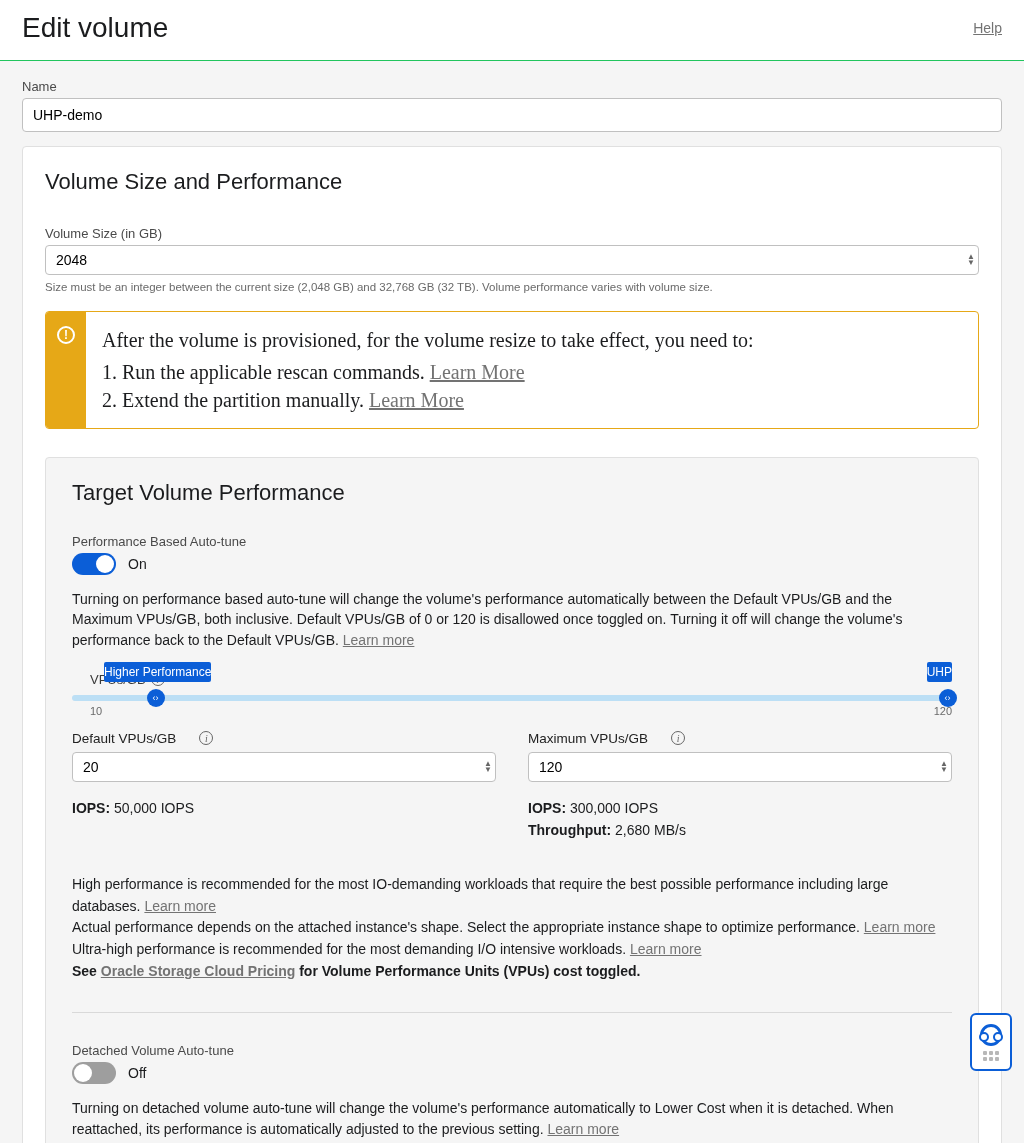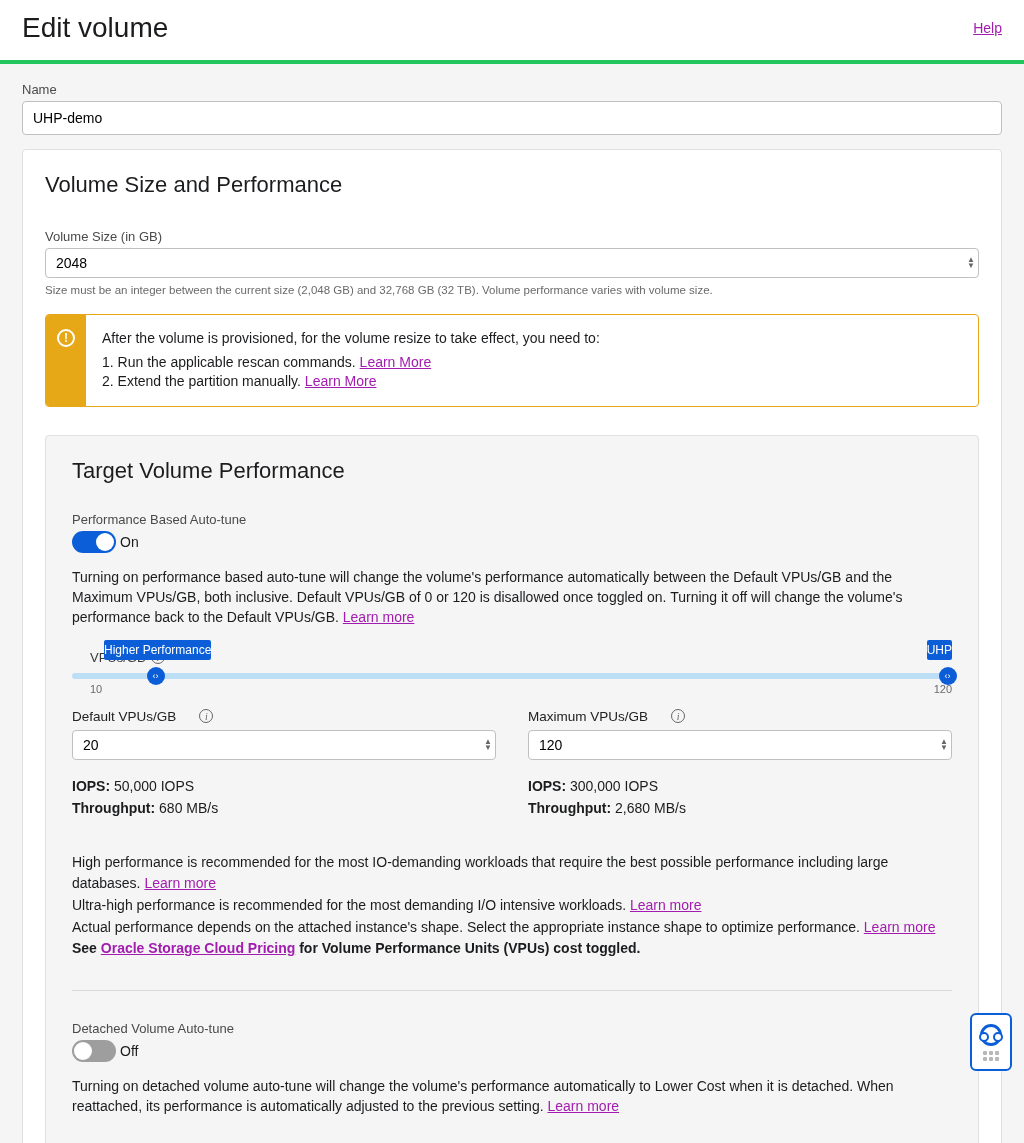--- a/index.html
+++ b/index.html
@@ -1,36 +1,36 @@
 <!DOCTYPE html>
 <html><head>
 <meta charset="utf-8">
 <style>
 *{box-sizing:border-box;margin:0;padding:0;}
 body{font-family:-apple-system,BlinkMacSystemFont,"Segoe UI",Helvetica,Arial,sans-serif;font-size:14px;color:#1b1c1e;background:#fff;width:1024px;}
-.header{display:flex;justify-content:space-between;align-items:center;padding:12px 22px 16px;border-bottom:4px solid #22c55e;}
+.header{display:flex;justify-content:space-between;align-items:center;padding:12px 22px 16px;border-bottom:1px solid #22c55e;}
 .header h1{font-size:28px;font-weight:400;}
-a{color:#a21caf;text-decoration:underline;cursor:pointer;}
+a{color:#737373;text-decoration:underline;cursor:pointer;}
 .body{background:#f5f5f5;padding:18px 22px 10px;}
 .label{font-size:13px;color:#4a4a4a;margin-bottom:4px;}
 .text-input{width:100%;border:1px solid #c0c0c0;border-radius:4px;padding:8px 10px;font-size:14px;background:#fff;}
 .num-input{width:100%;border:1px solid #c0c0c0;border-radius:4px;padding:6px 26px 6px 10px;font-size:14px;background:#fff;}
 .num-wrap{position:relative;}
 .spinner{position:absolute;right:4px;top:50%;transform:translateY(-50%);display:flex;flex-direction:column;font-size:8px;color:#666;line-height:6px;}
 .panel{background:#fff;border:1px solid #e0e0e0;border-radius:4px;margin-top:14px;padding:22px 22px 26px;}
 .panel h2{font-size:22px;font-weight:400;margin-bottom:31px;}
 .hint{font-size:11.5px;color:#6a6a6a;margin-top:6px;}
 .alert{display:flex;border:1px solid #e6a817;border-radius:4px;margin-top:18px;overflow:hidden;}
 .alert-icon{background:#e6a817;width:40px;min-width:40px;display:flex;align-items:flex-start;justify-content:center;padding-top:14px;}
 .alert-icon span{width:18px;height:18px;border:2px solid #fff;border-radius:50%;display:flex;align-items:center;justify-content:center;color:#fff;font-weight:700;font-size:12px;}
-.alert-body{padding:14px 16px;font-size:14px;line-height:1.4;}
+.alert-body{padding:14px 16px;font-size:20px;line-height:1.4;font-family:Liberation Serif, serif;}
 .alert-body ol{margin:4px 0 0 0;padding:0;list-style:none;}
 .subpanel{background:#f5f5f5;border:1px solid #e0e0e0;border-radius:4px;margin-top:28px;padding:22px 26px 30px;}
 .subpanel h3{font-size:22px;font-weight:400;margin-bottom:28px;}
-.toggle-row{display:flex;align-items:center;gap:4px;margin-top:4px;}
+.toggle-row{display:flex;align-items:center;gap:12px;margin-top:4px;}
 .toggle{width:44px;height:22px;border-radius:11px;position:relative;cursor:pointer;}
 .toggle .knob{width:18px;height:18px;background:#fff;border-radius:50%;position:absolute;top:2px;}
 .toggle.on{background:#0b5ed7;}
 .toggle.on .knob{right:2px;}
 .toggle.off{background:#9e9e9e;}
 .toggle.off .knob{left:2px;}
 .para{font-size:14px;line-height:1.45;margin-top:14px;}
 .slider-area{margin-top:22px;position:relative;}
 .tag{position:absolute;top:-10px;background:#0b5ed7;color:#fff;font-size:12px;padding:3px 0;border-radius:2px;}
 .tag.hp{left:32px;}
@@ -146,32 +146,31 @@
                 <span>▲</span>
                 <span>▼</span>
               </div>
           </div>
         </div>
       </div>
 
       <div class="two-col" style="margin-top:12px;">
         <div>
           <div class="stat"><b>IOPS:</b><span> 50,000 IOPS</span></div>
-          <div class="stat"><b>Throughput:</b><span> 680 MB/s</span></div>
         </div>
         <div>
           <div class="stat"><b>IOPS:</b><span> 300,000 IOPS</span></div>
           <div class="stat"><b>Throughput:</b><span> 2,680 MB/s</span></div>
         </div>
       </div>
 
       <div class="recs">
         <p><span>High performance is recommended for the most IO-demanding workloads that require the best possible performance including large databases. </span><a>Learn more</a></p>
+        <p><span>Actual performance depends on the attached instance's shape. Select the appropriate instance shape to optimize performance. </span><a>Learn more</a></p>
         <p><span>Ultra-high performance is recommended for the most demanding I/O intensive workloads. </span><a>Learn more</a></p>
-        <p><span>Actual performance depends on the attached instance's shape. Select the appropriate instance shape to optimize performance. </span><a>Learn more</a></p>
         <p><b><span>See </span><a>Oracle Storage Cloud Pricing</a><span> for Volume Performance Units (VPUs) cost toggled.</span></b></p>
       </div>
 
       <hr>
 
       <div class="label">Detached Volume Auto-tune</div>
       <div class="toggle-row">
         <div class="toggle off">
             <div class="knob"></div>
           </div>

